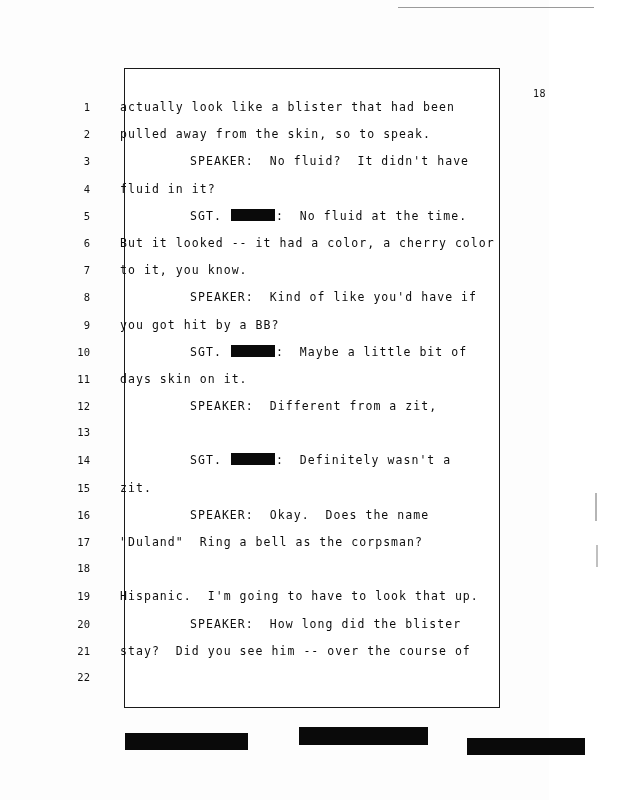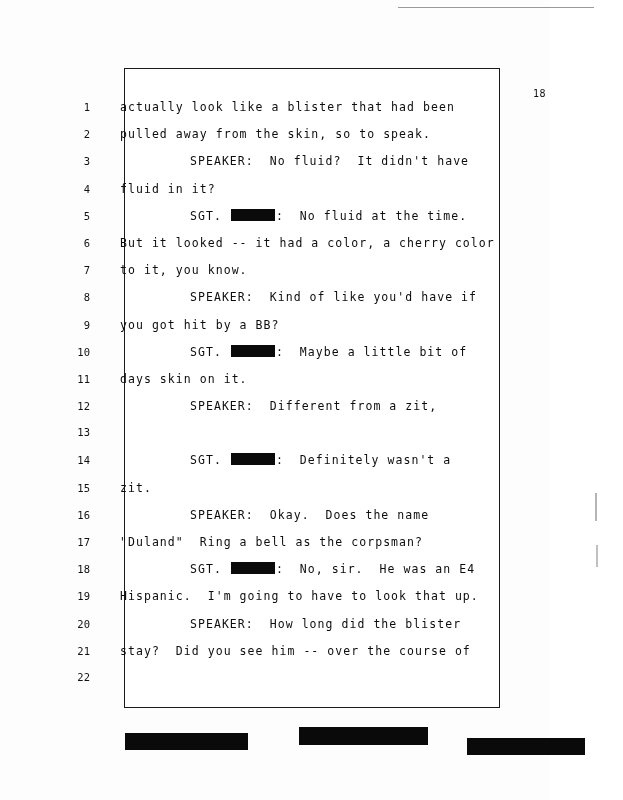--- a/index.html
+++ b/index.html
@@ -197,21 +197,20 @@
       <div class="line-row">
         <div class="line-num">16</div>
         <div class="line-text"><span class="indent"></span><span>SPEAKER:  Okay.  Does the name</span></div>
       </div>
       <div class="line-row">
         <div class="line-num">17</div>
         <div class="line-text"><span>"Duland"  Ring a bell as the corpsman?</span></div>
       </div>
       <div class="line-row">
         <div class="line-num">18</div>
-        <div class="line-text"><span class="indent"></span><span>SGT. </span><span class="redact-inline" style="width: 44px;"></span><span>:  No, sir.  He was an E4</span></div>
       </div>
       <div class="line-row">
         <div class="line-num">19</div>
         <div class="line-text"><span>Hispanic.  I'm going to have to look that up.</span></div>
       </div>
       <div class="line-row">
         <div class="line-num">20</div>
         <div class="line-text"><span class="indent"></span><span>SPEAKER:  How long did the blister</span></div>
       </div>
       <div class="line-row">

